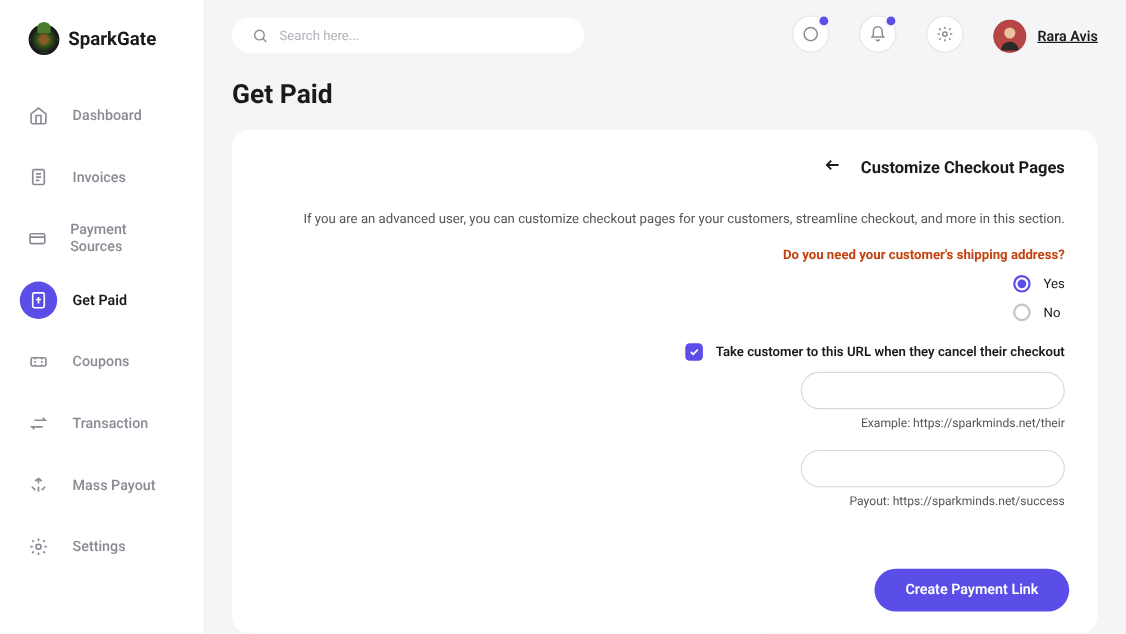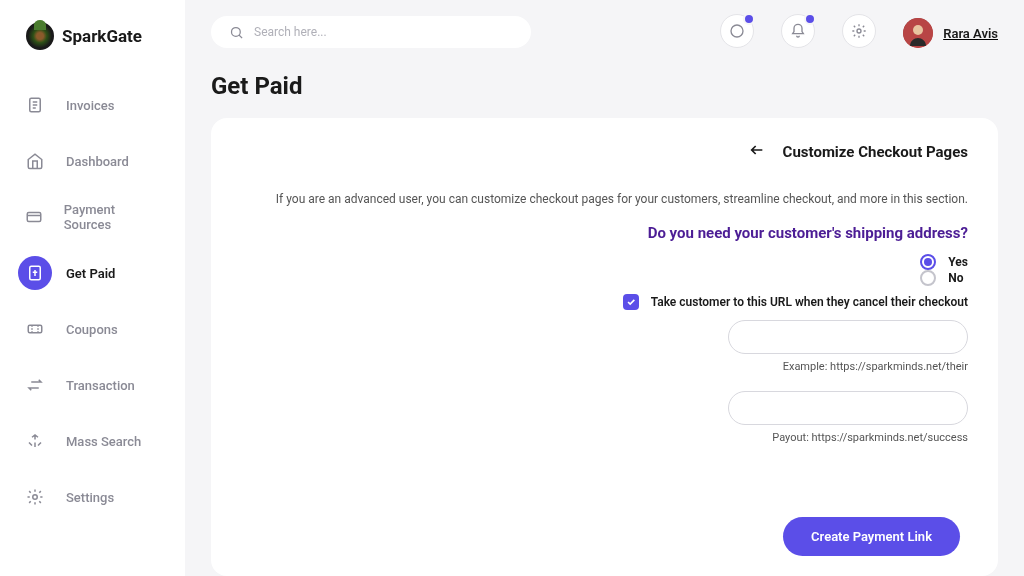--- a/index.html
+++ b/index.html
@@ -25,64 +25,64 @@
 .topbar-icon.dot::after { content: ''; position: absolute; top: -2px; right: -2px; width: 8px; height: 8px; background: #5b4ee8; border-radius: 50%; border: 2px solid #f5f5f7; }
 .user { display: flex; align-items: center; gap: 10px; cursor: pointer; text-decoration: underline; }
 .avatar { width: 30px; height: 30px; border-radius: 50%; background: linear-gradient(135deg, #8b3a3a, #c94545); display: flex; align-items: center; justify-content: center; color: #fff; font-size: 12px; overflow: hidden; }
 .user-name { font-size: 13px; font-weight: 600; color: #1a1a1a; }
 .page-title { font-size: 24px; font-weight: 700; color: #1a1a1a; margin-bottom: 18px; }
 .card { background: #fff; border-radius: 16px; padding: 24px 30px 26px 30px; flex: 1; display: flex; flex-direction: column; position: relative; align-items: flex-end; }
 .card-header { display: flex; align-items: center; gap: 16px; margin-bottom: 14px; }
 .back-arrow { cursor: pointer; color: #1a1a1a; }
 .card-title { font-size: 15px; font-weight: 700; color: #1a1a1a; }
 .card-desc { font-size: 12px; color: #555; margin-bottom: 18px; margin-top: 16px; }
-.question { font-size: 15px; font-weight: 700; color: #4c1d95; margin-bottom: 12px; }
-.radio-group { display: flex; flex-direction: column; margin-bottom: 8px; font-weight: bold; }
+.question { font-size: 12px; font-weight: 700; color: #c2410c; margin-bottom: 12px; }
+.radio-group { display: flex; flex-direction: column; gap: 10px; margin-bottom: 20px; }
 .radio-row { display: flex; align-items: center; gap: 12px; cursor: pointer; }
 .radio { width: 16px; height: 16px; border-radius: 50%; border: 2px solid #c4c4cc; display: flex; align-items: center; justify-content: center; }
 .radio.checked { border-color: #5b4ee8; }
 .radio.checked::after { content: ''; width: 8px; height: 8px; background: #5b4ee8; border-radius: 50%; }
 .radio-label { font-size: 12px; color: #1a1a1a; }
 .check-row { display: flex; align-items: center; gap: 12px; margin-bottom: 10px; margin-left: 44px; }
 .checkbox { width: 16px; height: 16px; border-radius: 4px; background: #5b4ee8; display: flex; align-items: center; justify-content: center; cursor: pointer; }
 .check-label { font-size: 12px; font-weight: 600; color: #1a1a1a; }
 .url-input { width: 240px; height: 34px; border: 1px solid #d8d8de; border-radius: 17px; margin-left: 20px; margin-bottom: 6px; padding: 0 14px; outline: none; font-size: 12px; }
 .example { font-size: 11px; color: #555; margin-left: 20px; margin-bottom: 18px; }
-.create-btn { position: absolute; bottom: 20px; right: 38px; background: #5b4ee8; color: #fff; border: none; border-radius: 22px; padding: 12px 28px; font-size: 13px; font-weight: 600; cursor: pointer; }
+.create-btn { position: absolute; bottom: 20px; right: 26px; background: #5b4ee8; color: #fff; border: none; border-radius: 22px; padding: 12px 28px; font-size: 13px; font-weight: 600; cursor: pointer; }
 </style>
 </head>
 <body>
 
 <aside class="sidebar">
   <div class="logo">
     <div class="logo-img"></div>
     <div class="logo-text">SparkGate</div>
   </div>
   <nav class="nav">
     <div class="nav-item">
       <span class="nav-icon-wrap">
           <svg class="nav-icon" viewBox="0 0 24 24" fill="none" stroke="currentColor" stroke-width="2">
+            <path d="M3 10l9-7 9 7v10a2 2 0 01-2 2H5a2 2 0 01-2-2V10z"></path>
+            <path d="M9 22V12h6v10"></path>
+          </svg>
+        </span>
+      <span class="nav-label">Dashboard</span>
+    </div>
+    <div class="nav-item">
+      <span class="nav-icon-wrap">
+          <svg class="nav-icon" viewBox="0 0 24 24" fill="none" stroke="currentColor" stroke-width="2">
             <rect x="5" y="3" width="14" height="18" rx="2"></rect>
             <path d="M9 8h6M9 12h6M9 16h4"></path>
           </svg>
         </span>
       <span class="nav-label">Invoices</span>
     </div>
     <div class="nav-item">
       <span class="nav-icon-wrap">
           <svg class="nav-icon" viewBox="0 0 24 24" fill="none" stroke="currentColor" stroke-width="2">
-            <path d="M3 10l9-7 9 7v10a2 2 0 01-2 2H5a2 2 0 01-2-2V10z"></path>
-            <path d="M9 22V12h6v10"></path>
-          </svg>
-        </span>
-      <span class="nav-label">Dashboard</span>
-    </div>
-    <div class="nav-item">
-      <span class="nav-icon-wrap">
-          <svg class="nav-icon" viewBox="0 0 24 24" fill="none" stroke="currentColor" stroke-width="2">
             <rect x="3" y="6" width="18" height="12" rx="2"></rect>
             <path d="M3 10h18"></path>
           </svg>
         </span>
       <span class="nav-label">Payment Sources</span>
     </div>
     <div class="nav-item active">
       <span class="nav-icon-wrap">
           <svg class="nav-icon" viewBox="0 0 24 24" fill="none" stroke="currentColor" stroke-width="2">
             <rect x="5" y="3" width="14" height="18" rx="2"></rect>
@@ -107,21 +107,21 @@
           </svg>
         </span>
       <span class="nav-label">Transaction</span>
     </div>
     <div class="nav-item">
       <span class="nav-icon-wrap">
           <svg class="nav-icon" viewBox="0 0 24 24" fill="none" stroke="currentColor" stroke-width="2">
             <path d="M12 4v6M8 7l4-3 4 3M4 14l4 4M20 14l-4 4M12 14v6"></path>
           </svg>
         </span>
-      <span class="nav-label">Mass Search</span>
+      <span class="nav-label">Mass Payout</span>
     </div>
     <div class="nav-item">
       <span class="nav-icon-wrap">
           <svg class="nav-icon" viewBox="0 0 24 24" fill="none" stroke="currentColor" stroke-width="2">
             <circle cx="12" cy="12" r="3"></circle>
             <path d="M12 2v3M12 19v3M4.2 4.2l2.1 2.1M17.7 17.7l2.1 2.1M2 12h3M19 12h3M4.2 19.8l2.1-2.1M17.7 6.3l2.1-2.1"></path>
           </svg>
         </span>
       <span class="nav-label">Settings</span>
     </div>

